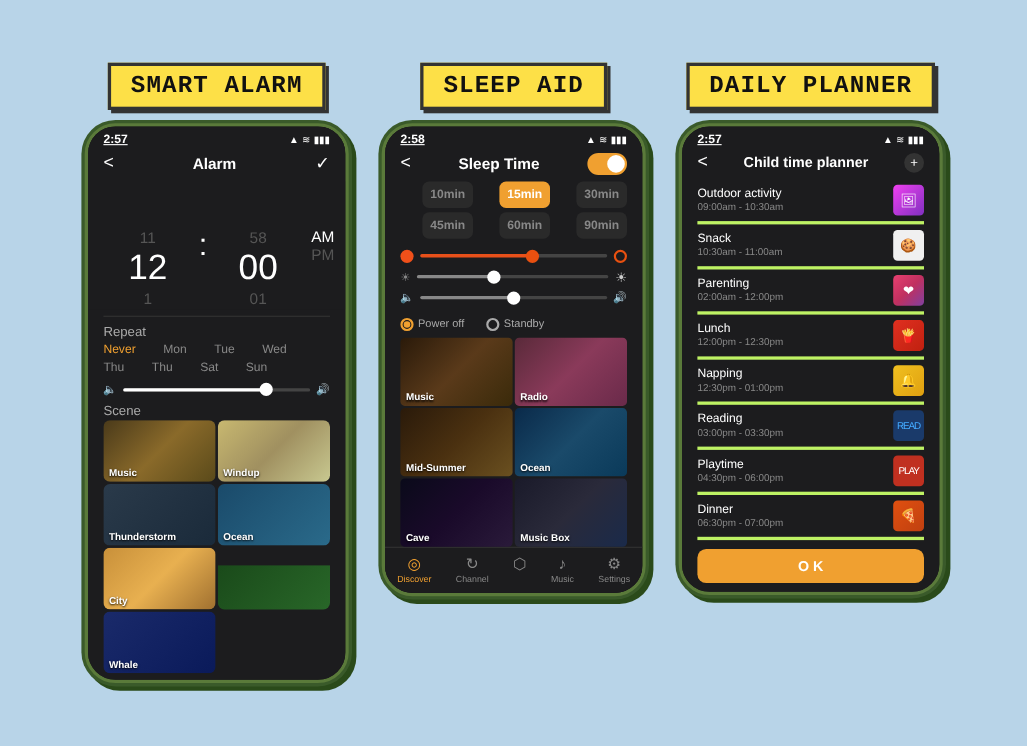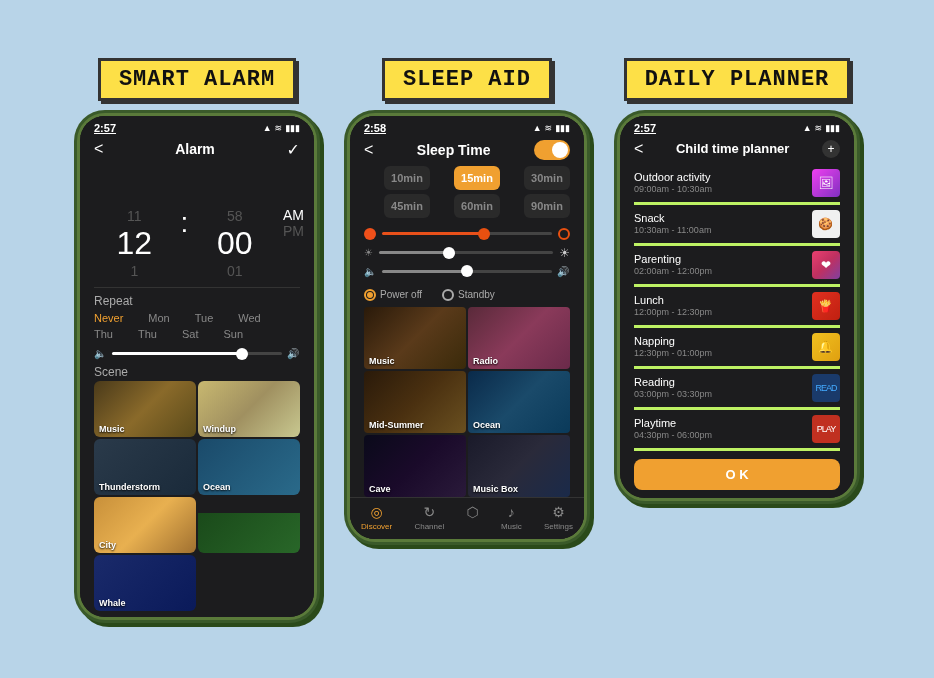--- a/index.html
+++ b/index.html
@@ -637,20 +637,27 @@
             </div>
             <div class="planner-icon icon-reading" style="font-size:9px;color:#4af;letter-spacing:-1px;">READ</div>
           </div>
           <div class="planner-item">
             <div class="planner-info">
               <div class="planner-name">Playtime</div>
               <div class="planner-time">04:30pm - 06:00pm</div>
             </div>
             <div class="planner-icon icon-playtime" style="font-size:9px;color:#fff;letter-spacing:-1px;">PLAY</div>
           </div>
+          <div class="planner-item">
+            <div class="planner-info">
+              <div class="planner-name">Dinner</div>
+              <div class="planner-time">06:30pm - 07:00pm</div>
+            </div>
+            <div class="planner-icon icon-dinner" style="font-size:12px;">🍕</div>
+          </div>
         </div>
 
         <div class="planner-ok-btn">O K</div>
       </div>
     </div>
   </div>
 
 </div>
 
 </body></html>

